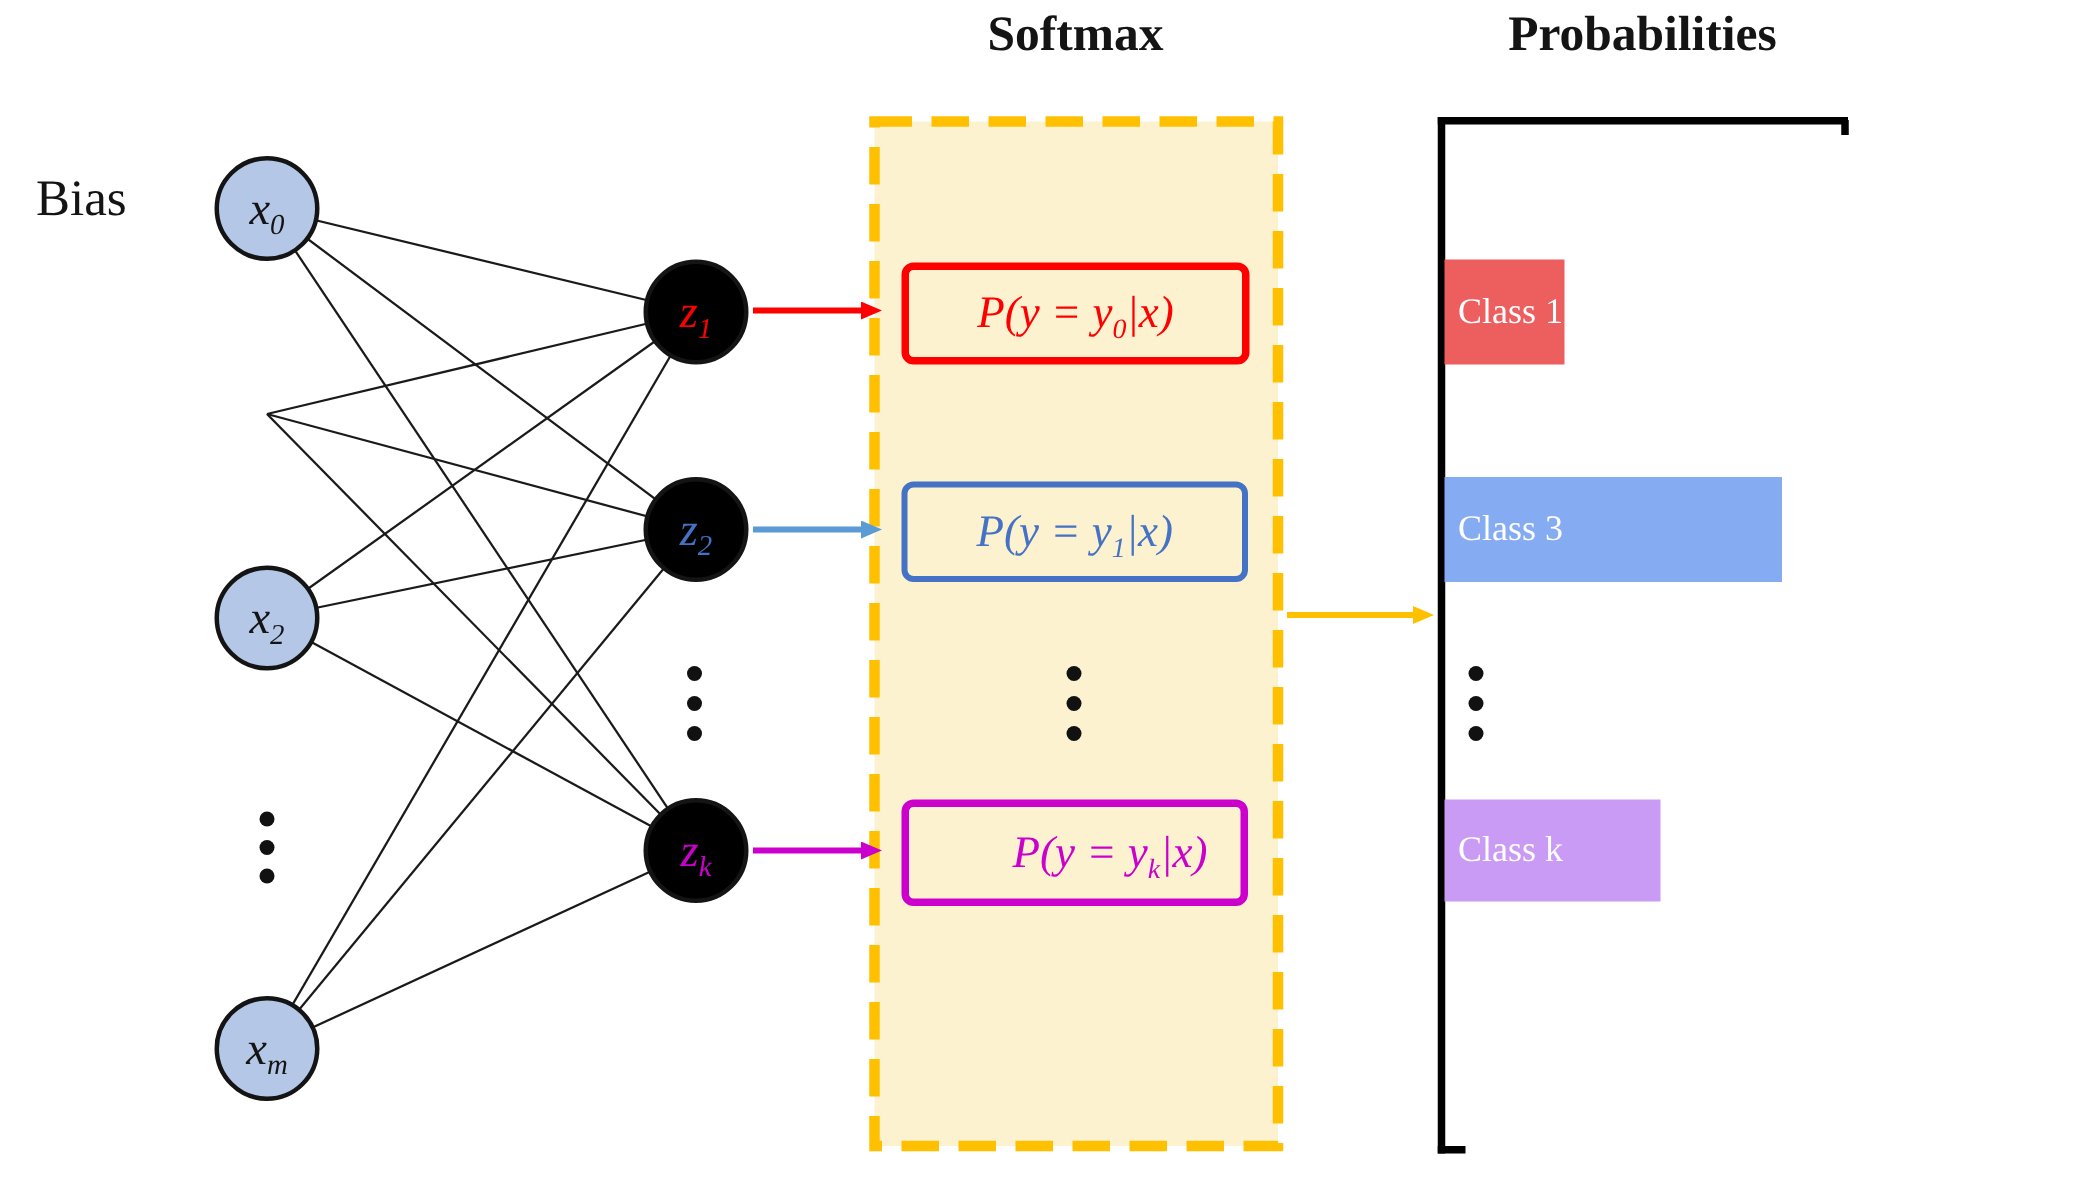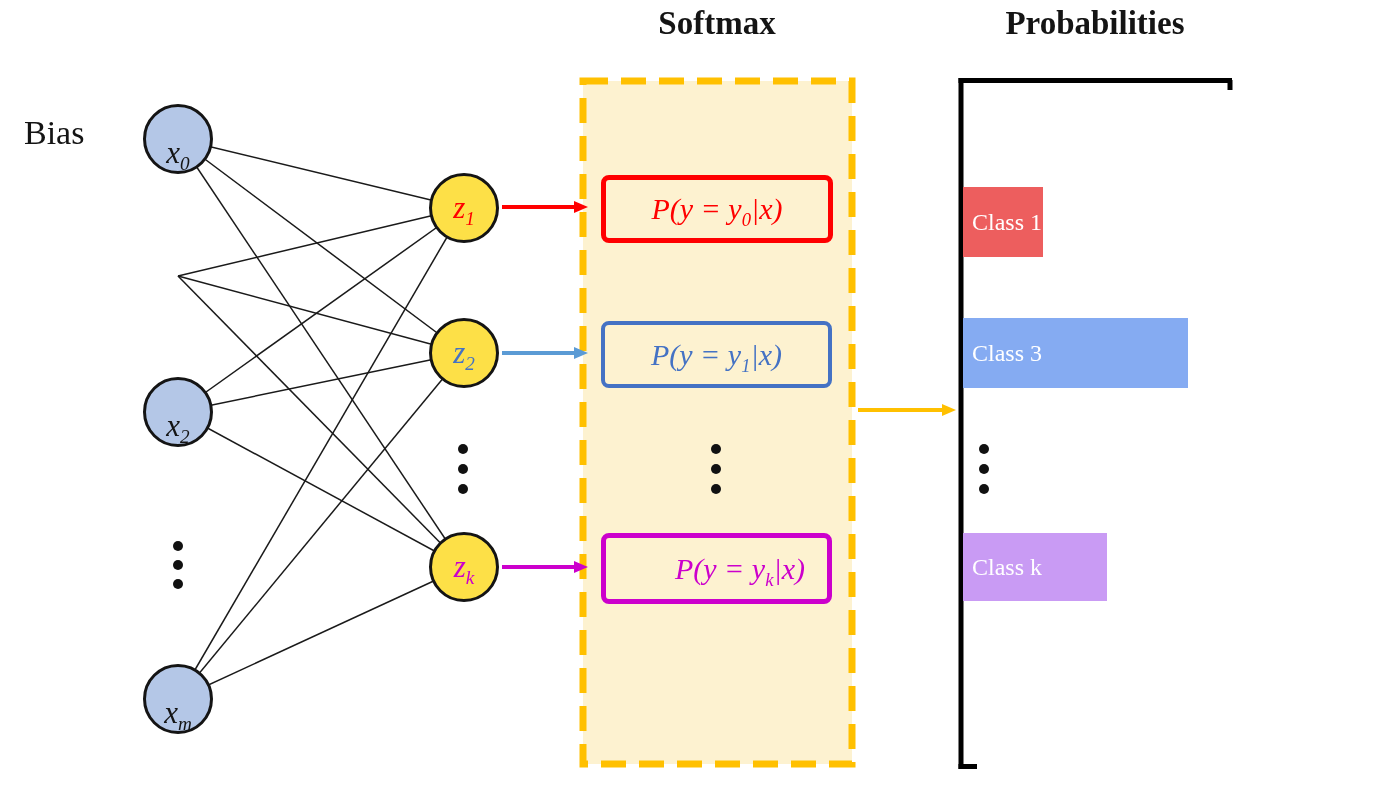--- a/index.html
+++ b/index.html
@@ -16,22 +16,22 @@
   .bias-label{position:absolute;left:24px;top:114px;font-size:34px;color:#141414;}
 
   
   .node{
     position:absolute;width:70px;height:70px;box-sizing:border-box;
     border:3px solid #141414;border-radius:50%;
     display:flex;align-items:center;justify-content:center;
     font-style:italic;font-size:31px;color:#141414;
   }
   .node sub{font-size:0.62em;line-height:0;}
-  .x-node{background:#b4c7e7;align-items:flex-end;}
-  .z-node{background:#fde047;}
+  .x-node{background:#b4c7e7;}
+  .z-node{background:#000000;}
   .z1-label{color:#ff0000;} .z2-label{color:#4472c4;} .zk-label{color:#cc00cc;}
 
   
   .pbox{
     position:absolute;box-sizing:border-box;border-radius:8px;
     display:flex;align-items:center;justify-content:center;
     font-style:italic;font-size:30px;background:transparent;white-space:pre;
   }
   .pbox sub{font-size:0.62em;line-height:0;}
   .pbox-red{left:601px;top:175px;width:232px;height:68px;border:5px solid #ff0000;color:#ff0000;}
@@ -136,21 +136,21 @@
   <div class="pbox pbox-red">
     <span><span>P(y = y</span><sub>0</sub><span>|x)</span></span>
   </div>
   <div class="pbox pbox-blue">
     <span><span>P(y = y</span><sub>1</sub><span>|x)</span></span>
   </div>
   <div class="pbox pbox-magenta">
     <span><span>P(y = y</span><sub>k</sub><span>|x)</span></span>
   </div>
 
-  <div class="bar bar-1" style="background: rgb(237, 94, 94); width: 80px; margin-top: 14px;">
+  <div class="bar bar-1" style="background: rgb(237, 94, 94); width: 80px;">
     <span>Class 1</span>
   </div>
   <div class="bar bar-2" style="background: rgb(133, 171, 242); width: 225px;">
     <span>Class 3</span>
   </div>
   <div class="bar bar-k" style="background: rgb(201, 155, 244); width: 144px;">
     <span>Class k</span>
   </div>
 
   <div class="dots dots-x">

